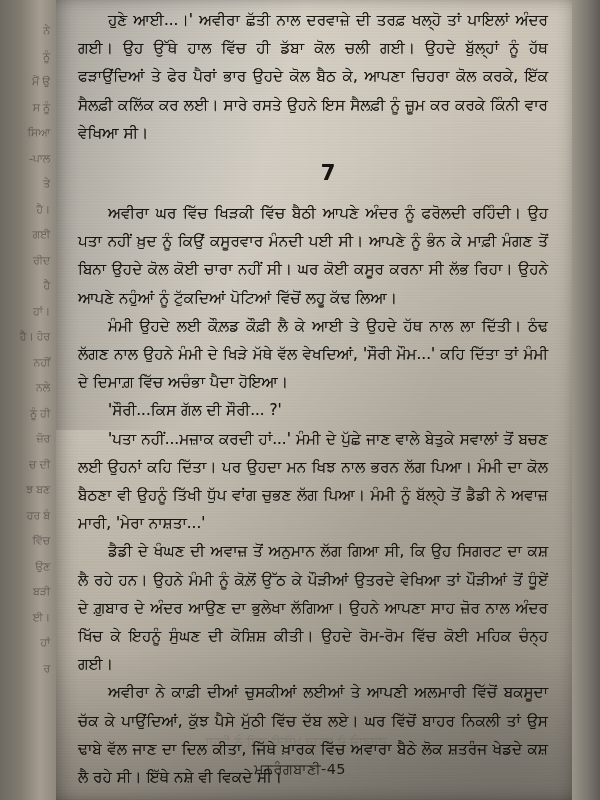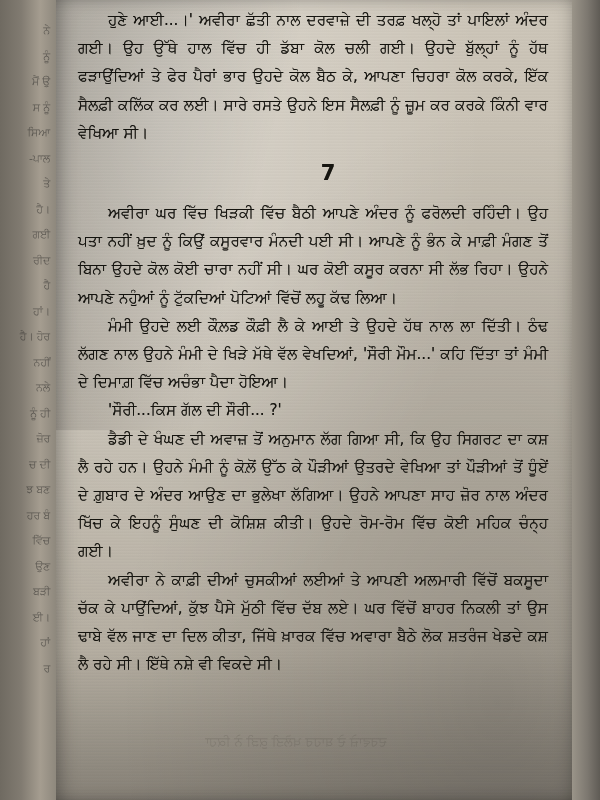--- a/index.html
+++ b/index.html
@@ -208,22 +208,24 @@
   </div>
 
   <div class="right-edge"></div>
 
   <div class="textblock">
     <p>ਹੁਣੇ ਆਈ...।' ਅਵੀਰਾ ਛੱਤੀ ਨਾਲ ਦਰਵਾਜ਼ੇ ਦੀ ਤਰਫ਼ ਖਲ੍ਹੋ ਤਾਂ ਪਾਇਲਾਂ ਅੰਦਰ ਗਈ। ਉਹ ਉੱਥੇ ਹਾਲ ਵਿੱਚ ਹੀ ਡੱਬਾ ਕੋਲ ਚਲੀ ਗਈ। ਉਹਦੇ ਬੁੱਲ੍ਹਾਂ ਨੂੰ ਹੱਥ ਫੜਾਉਂਦਿਆਂ ਤੇ ਫੇਰ ਪੈਰਾਂ ਭਾਰ ਉਹਦੇ ਕੋਲ ਬੈਠ ਕੇ, ਆਪਣਾ ਚਿਹਰਾ ਕੋਲ ਕਰਕੇ, ਇੱਕ ਸੈਲਫ਼ੀ ਕਲਿੱਕ ਕਰ ਲਈ। ਸਾਰੇ ਰਸਤੇ ਉਹਨੇ ਇਸ ਸੈਲਫ਼ੀ ਨੂੰ ਜ਼ੂਮ ਕਰ ਕਰਕੇ ਕਿੰਨੀ ਵਾਰ ਵੇਖਿਆ ਸੀ।</p>
     <p class="chapnum">7</p>
     <p>ਅਵੀਰਾ ਘਰ ਵਿੱਚ ਖਿੜਕੀ ਵਿੱਚ ਬੈਠੀ ਆਪਣੇ ਅੰਦਰ ਨੂੰ ਫਰੋਲਦੀ ਰਹਿੰਦੀ। ਉਹ ਪਤਾ ਨਹੀਂ ਖ਼ੁਦ ਨੂੰ ਕਿਉਂ ਕਸੂਰਵਾਰ ਮੰਨਦੀ ਪਈ ਸੀ। ਆਪਣੇ ਨੂੰ ਭੰਨ ਕੇ ਮਾਫ਼ੀ ਮੰਗਣ ਤੋਂ ਬਿਨਾ ਉਹਦੇ ਕੋਲ ਕੋਈ ਚਾਰਾ ਨਹੀਂ ਸੀ। ਘਰ ਕੋਈ ਕਸੂਰ ਕਰਨਾ ਸੀ ਲੱਭ ਰਿਹਾ। ਉਹਨੇ ਆਪਣੇ ਨਹੁੰਆਂ ਨੂੰ ਟੁੱਕਦਿਆਂ ਪੋਟਿਆਂ ਵਿੱਚੋਂ ਲਹੂ ਕੱਢ ਲਿਆ।</p>
     <p>ਮੰਮੀ ਉਹਦੇ ਲਈ ਕੌਲ਼ਡ ਕੌਫ਼ੀ ਲੈ ਕੇ ਆਈ ਤੇ ਉਹਦੇ ਹੱਥ ਨਾਲ ਲਾ ਦਿੱਤੀ। ਠੰਢ ਲੱਗਣ ਨਾਲ ਉਹਨੇ ਮੰਮੀ ਦੇ ਖਿੜੇ ਮੱਥੇ ਵੱਲ ਵੇਖਦਿਆਂ, 'ਸੌਰੀ ਮੌਮ...' ਕਹਿ ਦਿੱਤਾ ਤਾਂ ਮੰਮੀ ਦੇ ਦਿਮਾਗ਼ ਵਿੱਚ ਅਚੰਭਾ ਪੈਦਾ ਹੋਇਆ।</p>
     <p>'ਸੌਰੀ...ਕਿਸ ਗੱਲ ਦੀ ਸੌਰੀ... ?'</p>
+    <p>'ਪਤਾ ਨਹੀਂ...ਮਜ਼ਾਕ ਕਰਦੀ ਹਾਂ...' ਮੰਮੀ ਦੇ ਪੁੱਛੇ ਜਾਣ ਵਾਲੇ ਬੇਤੁਕੇ ਸਵਾਲਾਂ ਤੋਂ ਬਚਣ ਲਈ ਉਹਨਾਂ ਕਹਿ ਦਿੱਤਾ। ਪਰ ਉਹਦਾ ਮਨ ਖਿਝ ਨਾਲ ਭਰਨ ਲੱਗ ਪਿਆ। ਮੰਮੀ ਦਾ ਕੋਲ ਬੈਠਣਾ ਵੀ ਉਹਨੂੰ ਤਿੱਖੀ ਧੁੱਪ ਵਾਂਗ ਚੁਭਣ ਲੱਗ ਪਿਆ। ਮੰਮੀ ਨੂੰ ਬੱਲ੍ਹੇ ਤੋਂ ਡੈਡੀ ਨੇ ਅਵਾਜ਼ ਮਾਰੀ, 'ਮੇਰਾ ਨਾਸ਼ਤਾ...'</p>
     <p>ਡੈਡੀ ਦੇ ਖੰਘਣ ਦੀ ਅਵਾਜ਼ ਤੋਂ ਅਨੁਮਾਨ ਲੱਗ ਗਿਆ ਸੀ, ਕਿ ਉਹ ਸਿਗਰਟ ਦਾ ਕਸ਼ ਲੈ ਰਹੇ ਹਨ। ਉਹਨੇ ਮੰਮੀ ਨੂੰ ਕੋਲ਼ੋਂ ਉੱਠ ਕੇ ਪੌੜੀਆਂ ਉਤਰਦੇ ਵੇਖਿਆ ਤਾਂ ਪੌੜੀਆਂ ਤੋਂ ਧੂੰਏਂ ਦੇ ਗ਼ੁਬਾਰ ਦੇ ਅੰਦਰ ਆਉਣ ਦਾ ਭੁਲੇਖਾ ਲੱਗਿਆ। ਉਹਨੇ ਆਪਣਾ ਸਾਹ ਜ਼ੋਰ ਨਾਲ ਅੰਦਰ ਖਿੱਚ ਕੇ ਇਹਨੂੰ ਸੁੰਘਣ ਦੀ ਕੋਸ਼ਿਸ਼ ਕੀਤੀ। ਉਹਦੇ ਰੋਮ-ਰੋਮ ਵਿੱਚ ਕੋਈ ਮਹਿਕ ਚੰਨ੍ਹ ਗਈ।</p>
     <p>ਅਵੀਰਾ ਨੇ ਕਾਫ਼ੀ ਦੀਆਂ ਚੁਸਕੀਆਂ ਲਈਆਂ ਤੇ ਆਪਣੀ ਅਲਮਾਰੀ ਵਿੱਚੋਂ ਬਕਸੂਦਾ ਚੱਕ ਕੇ ਪਾਉਂਦਿਆਂ, ਕੁੱਝ ਪੈਸੇ ਮੁੱਠੀ ਵਿੱਚ ਦੱਬ ਲਏ। ਘਰ ਵਿੱਚੋਂ ਬਾਹਰ ਨਿਕਲੀ ਤਾਂ ਉਸ ਢਾਬੇ ਵੱਲ ਜਾਣ ਦਾ ਦਿਲ ਕੀਤਾ, ਜਿੱਥੇ ਖ਼ਾਰਕ ਵਿੱਚ ਅਵਾਰਾ ਬੈਠੇ ਲੋਕ ਸ਼ਤਰੰਜ ਖੇਡਦੇ ਕਸ਼ ਲੈ ਰਹੇ ਸੀ। ਇੱਥੇ ਨਸ਼ੇ ਵੀ ਵਿਕਦੇ ਸੀ।</p>
   </div>
 
   <div class="ghost">ਦਰਵਾਜ਼ੇ ਦੇ ਬਾਹਰ ਖਲੋਤੀ ਕੁੜੀ ਨੇ ਕਿਹਾ</div>
 
   <div class="shadow-band"></div>
   <div class="bottom-shade"></div>
 
+  <div class="footer">ਮਨਰੰਗਬਾਣੀ-45</div>
 </div>
 
 </body></html>

